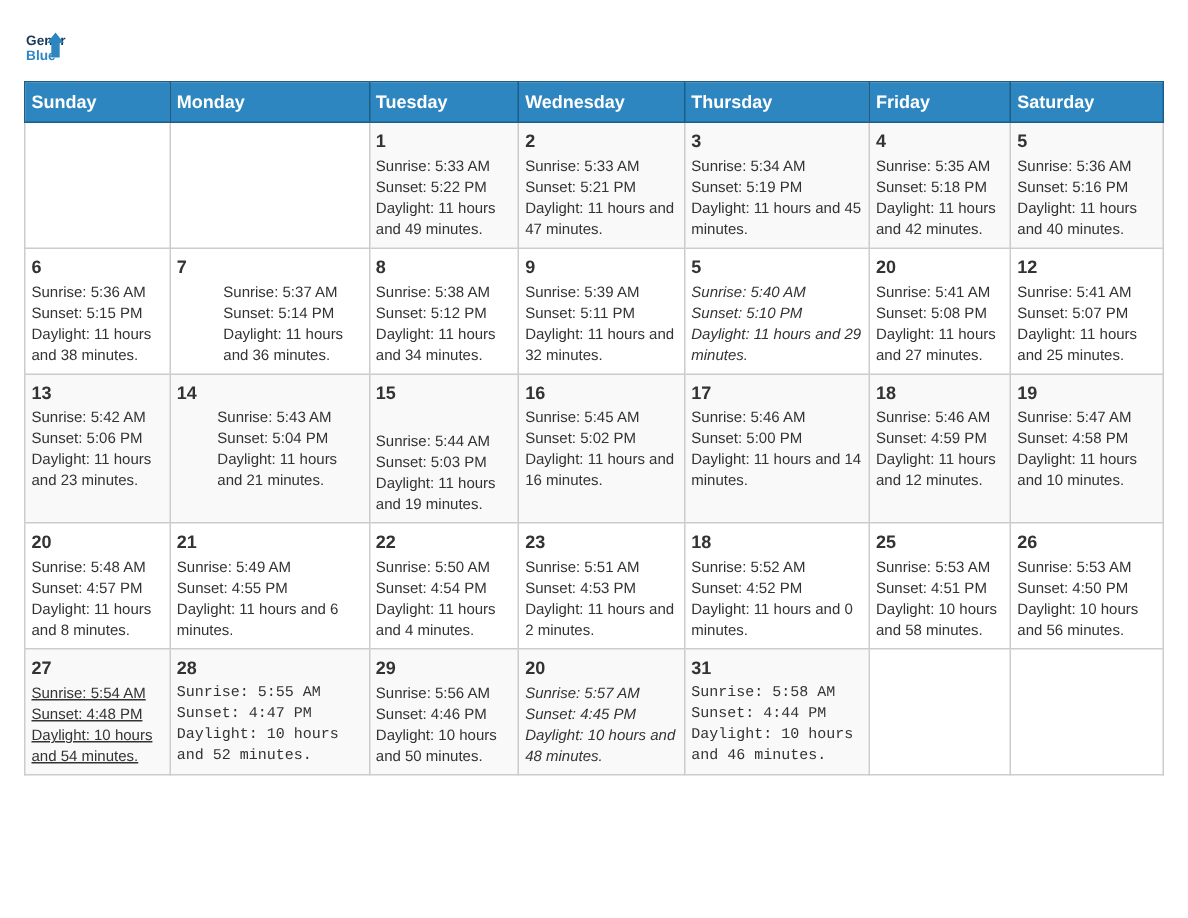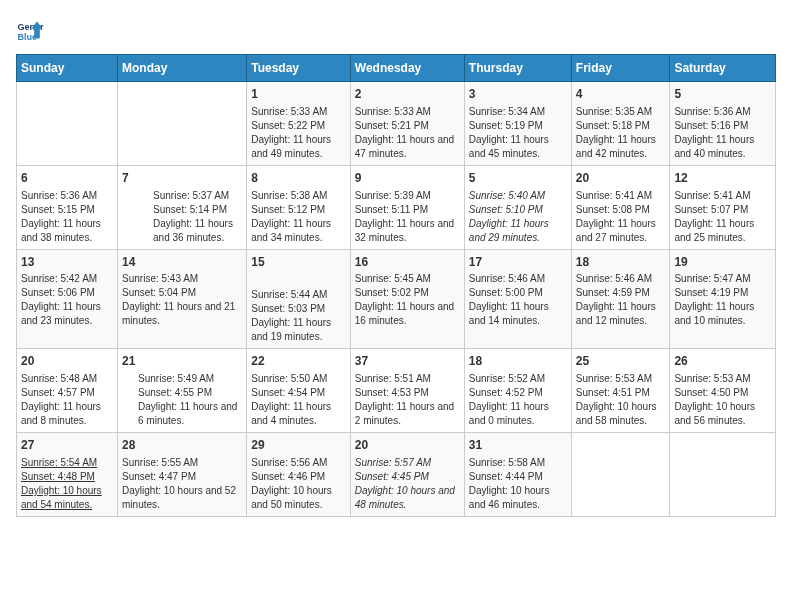--- a/index.html
+++ b/index.html
@@ -191,21 +191,21 @@
       </tr>
       <tr>
         <td>
           <span class="day-num">13</span>
           <div class="cell-content" style="white-space: pre-line;">Sunrise: 5:42 AM
 Sunset: 5:06 PM
 Daylight: 11 hours and 23 minutes.</div>
         </td>
         <td>
           <span class="day-num">14</span>
-          <div class="cell-content" style="white-space: pre-line;">Sunrise: 5:43 AM
+          <div class="cell-content" style="white-space: pre-line; margin-left: 27px;">Sunrise: 5:43 AM
 Sunset: 5:04 PM
 Daylight: 11 hours and 21 minutes.</div>
         </td>
         <td>
           <span class="day-num">15</span>
           <div class="cell-content" style="white-space: pre-line; margin-top: 18px;">Sunrise: 5:44 AM
 Sunset: 5:03 PM
 Daylight: 11 hours and 19 minutes.</div>
         </td>
         <td>
@@ -222,45 +222,45 @@
         </td>
         <td>
           <span class="day-num">18</span>
           <div class="cell-content" style="white-space: pre-line;">Sunrise: 5:46 AM
 Sunset: 4:59 PM
 Daylight: 11 hours and 12 minutes.</div>
         </td>
         <td>
           <span class="day-num">19</span>
           <div class="cell-content" style="white-space: pre-line;">Sunrise: 5:47 AM
-Sunset: 4:19 PM
+Sunset: 4:58 PM
 Daylight: 11 hours and 10 minutes.</div>
         </td>
       </tr>
       <tr>
         <td>
           <span class="day-num">20</span>
           <div class="cell-content" style="white-space: pre-line;">Sunrise: 5:48 AM
 Sunset: 4:57 PM
 Daylight: 11 hours and 8 minutes.</div>
         </td>
         <td>
           <span class="day-num">21</span>
-          <div class="cell-content" style="white-space: pre-line; margin-left: 16px;">Sunrise: 5:49 AM
+          <div class="cell-content" style="white-space: pre-line;">Sunrise: 5:49 AM
 Sunset: 4:55 PM
 Daylight: 11 hours and 6 minutes.</div>
         </td>
         <td>
           <span class="day-num">22</span>
           <div class="cell-content" style="white-space: pre-line;">Sunrise: 5:50 AM
 Sunset: 4:54 PM
 Daylight: 11 hours and 4 minutes.</div>
         </td>
         <td>
-          <span class="day-num">37</span>
+          <span class="day-num">23</span>
           <div class="cell-content" style="white-space: pre-line;">Sunrise: 5:51 AM
 Sunset: 4:53 PM
 Daylight: 11 hours and 2 minutes.</div>
         </td>
         <td>
           <span class="day-num">18</span>
           <div class="cell-content" style="white-space: pre-line;">Sunrise: 5:52 AM
 Sunset: 4:52 PM
 Daylight: 11 hours and 0 minutes.</div>
         </td>
@@ -279,39 +279,39 @@
       </tr>
       <tr>
         <td>
           <span class="day-num">27</span>
           <div class="cell-content" style="white-space: pre-line; text-decoration: underline;">Sunrise: 5:54 AM
 Sunset: 4:48 PM
 Daylight: 10 hours and 54 minutes.</div>
         </td>
         <td>
           <span class="day-num">28</span>
-          <div class="cell-content" style="white-space: pre-line;">Sunrise: 5:55 AM
+          <div class="cell-content" style="white-space: pre-line; font-family: Liberation Mono, monospace;">Sunrise: 5:55 AM
 Sunset: 4:47 PM
 Daylight: 10 hours and 52 minutes.</div>
         </td>
         <td>
           <span class="day-num">29</span>
           <div class="cell-content" style="white-space: pre-line;">Sunrise: 5:56 AM
 Sunset: 4:46 PM
 Daylight: 10 hours and 50 minutes.</div>
         </td>
         <td>
           <span class="day-num">20</span>
           <div class="cell-content" style="white-space: pre-line; font-style: italic;">Sunrise: 5:57 AM
 Sunset: 4:45 PM
 Daylight: 10 hours and 48 minutes.</div>
         </td>
         <td>
           <span class="day-num">31</span>
-          <div class="cell-content" style="white-space: pre-line;">Sunrise: 5:58 AM
+          <div class="cell-content" style="white-space: pre-line; font-family: Liberation Mono, monospace;">Sunrise: 5:58 AM
 Sunset: 4:44 PM
 Daylight: 10 hours and 46 minutes.</div>
         </td>
         <td class="empty-cell"></td>
         <td class="empty-cell"></td>
       </tr>
     </tbody>
 </table>
 
 </body></html>

